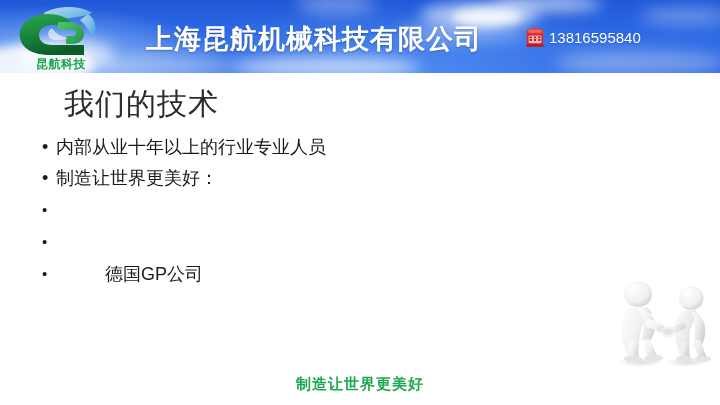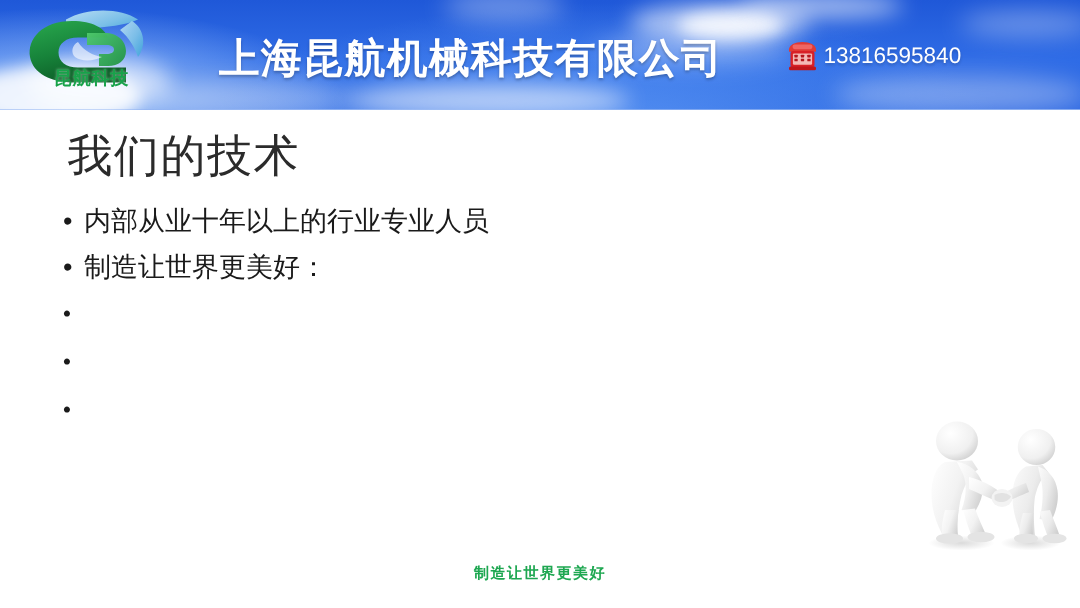--- a/index.html
+++ b/index.html
@@ -52,21 +52,21 @@
     position: absolute;
     left: 14px;
     top: 4px;
     width: 92px;
     height: 68px;
   }
   .logo-mark { position: absolute; left: 0; top: 0; }
   .logo-text {
     position: absolute;
     left: 22px;
-    top: 40px;
+    top: 52px;
     font-size: 12px;
     font-weight: bold;
     color: #18a24a;
     letter-spacing: 0.5px;
     text-shadow: 0 0 2px rgba(255,255,255,0.5);
     white-space: nowrap;
   }
 
   
   .header-title {
@@ -95,21 +95,21 @@
     font-size: 15px;
     color: #ffffff;
     letter-spacing: 0px;
     margin-left: 1px;
     text-shadow: 0 1px 2px rgba(0,0,0,0.2);
   }
 
   
   .slide-title {
     position: absolute;
-    left: 45px;
+    left: 64px;
     top: 84px;
     font-size: 30px;
     color: #2b2b2b;
     font-weight: normal;
     letter-spacing: 1px;
     white-space: nowrap;
   }
 
   
   .body-list {
@@ -137,21 +137,21 @@
   .bullet-row.level-2 .bullet-text { margin-left: 51px; }
   .bullet-row.level-2 .bullet-dot { font-size: 15px; }
 
   
   .footer-slogan {
     position: absolute;
     left: 0;
     top: 375px;
     width: 720px;
     text-align: center;
-    font-size: 10px;
+    font-size: 15px;
     font-weight: bold;
     color: #1ea751;
     letter-spacing: 1px;
   }
 
   
   .figures {
     position: absolute;
     left: 608px;
     top: 278px;
@@ -247,20 +247,21 @@
       <span class="bullet-text">制造让世界更美好：</span>
     </div>
     <div class="bullet-row level-2">
       <span class="bullet-dot">•</span>
     </div>
     <div class="bullet-row level-2">
       <span class="bullet-dot">•</span>
     </div>
     <div class="bullet-row level-2">
       <span class="bullet-dot">•</span>
+      <span class="bullet-text">德国GP公司</span>
     </div>
   </div>
 
   <div class="figures">
     <svg width="112" height="95" viewBox="0 0 112 95" xmlns="http://www.w3.org/2000/svg">
       <defs>
         <linearGradient id="body1" x1="0" y1="0" x2="1" y2="0.6">
           <stop offset="0%" stop-color="#ffffff"></stop>
           <stop offset="55%" stop-color="#f2f2f2"></stop>
           <stop offset="100%" stop-color="#d3d3d3"></stop>

